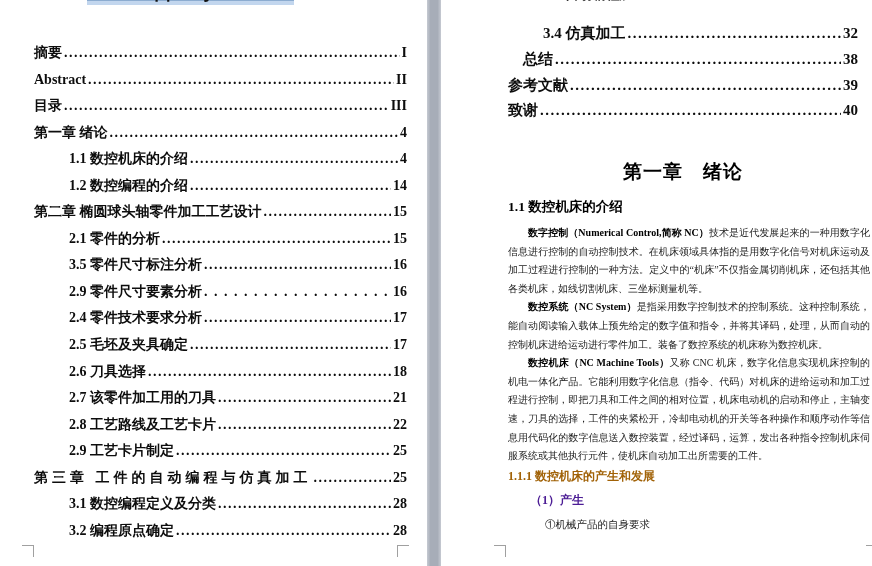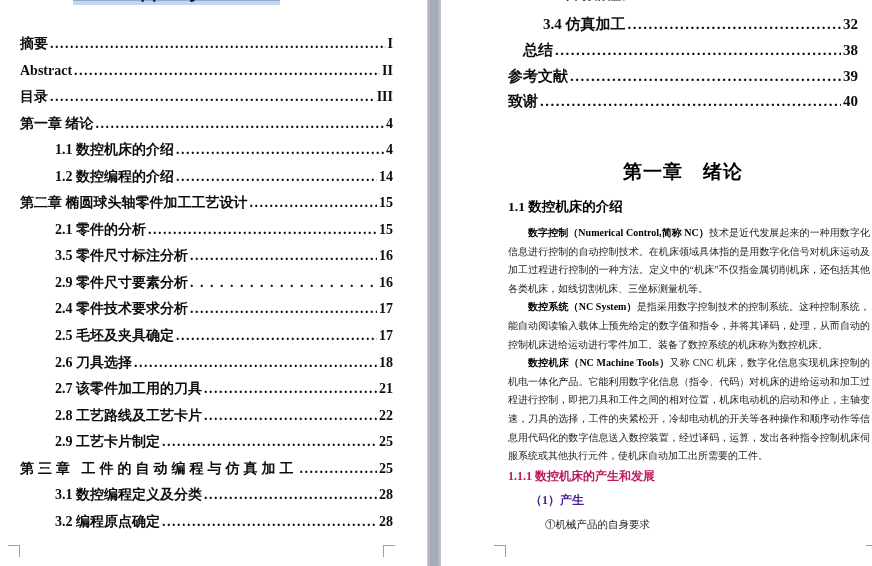--- a/index.html
+++ b/index.html
@@ -2,21 +2,21 @@
 <html><head>
 <meta charset="utf-8">
 <style>
   html,body{margin:0;padding:0;}
   body{
     width:872px;height:566px;overflow:hidden;position:relative;
     background:#ffffff;
     font-family:"Liberation Serif","DejaVu Serif",serif;
   }
   .page{position:absolute;top:0;background:#fff;}
-  #page-left{left:0;width:427px;height:566px;}
+  #page-left{left:14px;width:427px;height:566px;}
   #page-gap{
     position:absolute;left:427px;top:0;width:14px;height:566px;
     background:linear-gradient(90deg,#c6cad2 0%,#a7adb8 25%,#a7adb8 75%,#c6cad2 100%);
   }
   #page-right{left:441px;width:431px;height:566px;}
 
   
   .title-clip{
     position:absolute;left:73px;top:0;width:207px;height:5px;overflow:hidden;
     background:linear-gradient(180deg,#8cacd0 0px,#8cacd0 1.5px,#c2d6ee 1.5px,#c2d6ee 100%);
@@ -37,34 +37,34 @@
     display:flex;align-items:baseline;height:26.55px;line-height:26.55px;
     font-size:14px;font-weight:bold;color:#0d0d0d;
   }
   #toc-right .toc-row{height:25.8px;line-height:25.8px;font-size:15px;}
   .toc-row.lvl1{padding-left:15px;}
   .toc-row.lvl2{padding-left:35px;}
   .toc-row.spaced .toc-label{letter-spacing:4px;}
   .toc-label{white-space:nowrap;}
   .toc-dots{flex:1 1 auto;overflow:hidden;white-space:nowrap;letter-spacing:1.5px;margin:0 2px;}
   .toc-dots.sparse{letter-spacing:6.5px;}
-  .toc-page{white-space:nowrap;}
+  .toc-page{white-space:nowrap;margin-top:9px;}
 
   
   .chapter-heading{
     position:absolute;left:67px;top:159px;width:350px;margin:0;text-align:center;
     font-size:19px;font-weight:bold;color:#000;letter-spacing:1px;
   }
   .section-heading{position:absolute;left:67px;top:198px;margin:0;font-size:13.5px;font-weight:bold;color:#000;}
   #body-paras{position:absolute;left:67px;top:224px;width:362px;}
   #body-paras p{
     margin:0;font-size:10px;line-height:18.6px;text-align:justify;text-indent:2em;color:#1c1c1c;
   }
   #body-paras p b{color:#000;}
-  .subsection-heading{position:absolute;left:67px;top:468px;margin:0;font-size:12px;font-weight:bold;color:#be185d;}
+  .subsection-heading{position:absolute;left:67px;top:468px;margin:0;font-size:12px;font-weight:bold;color:#a16207;}
   .numbered-heading{position:absolute;left:89px;top:492px;margin:0;font-size:12px;font-weight:bold;color:#4c1d95;}
   .circled-item{position:absolute;left:104px;top:518px;margin:0;font-size:10.5px;color:#1c1c1c;}
 
   
   .crop{position:absolute;width:11px;height:11px;border:0 solid #a0a0a0;}
   .crop.cm-bl{left:8px;top:545px;border-top-width:1px;border-right-width:1px;}
   .crop.cm-br{left:383px;top:545px;border-top-width:1px;border-left-width:1px;}
   .crop.cm-bl2{left:53px;top:545px;border-top-width:1px;border-right-width:1px;}
   .crop.cm-br2{left:425px;top:545px;width:6px;height:11px;border-top-width:1px;}
 </style>

